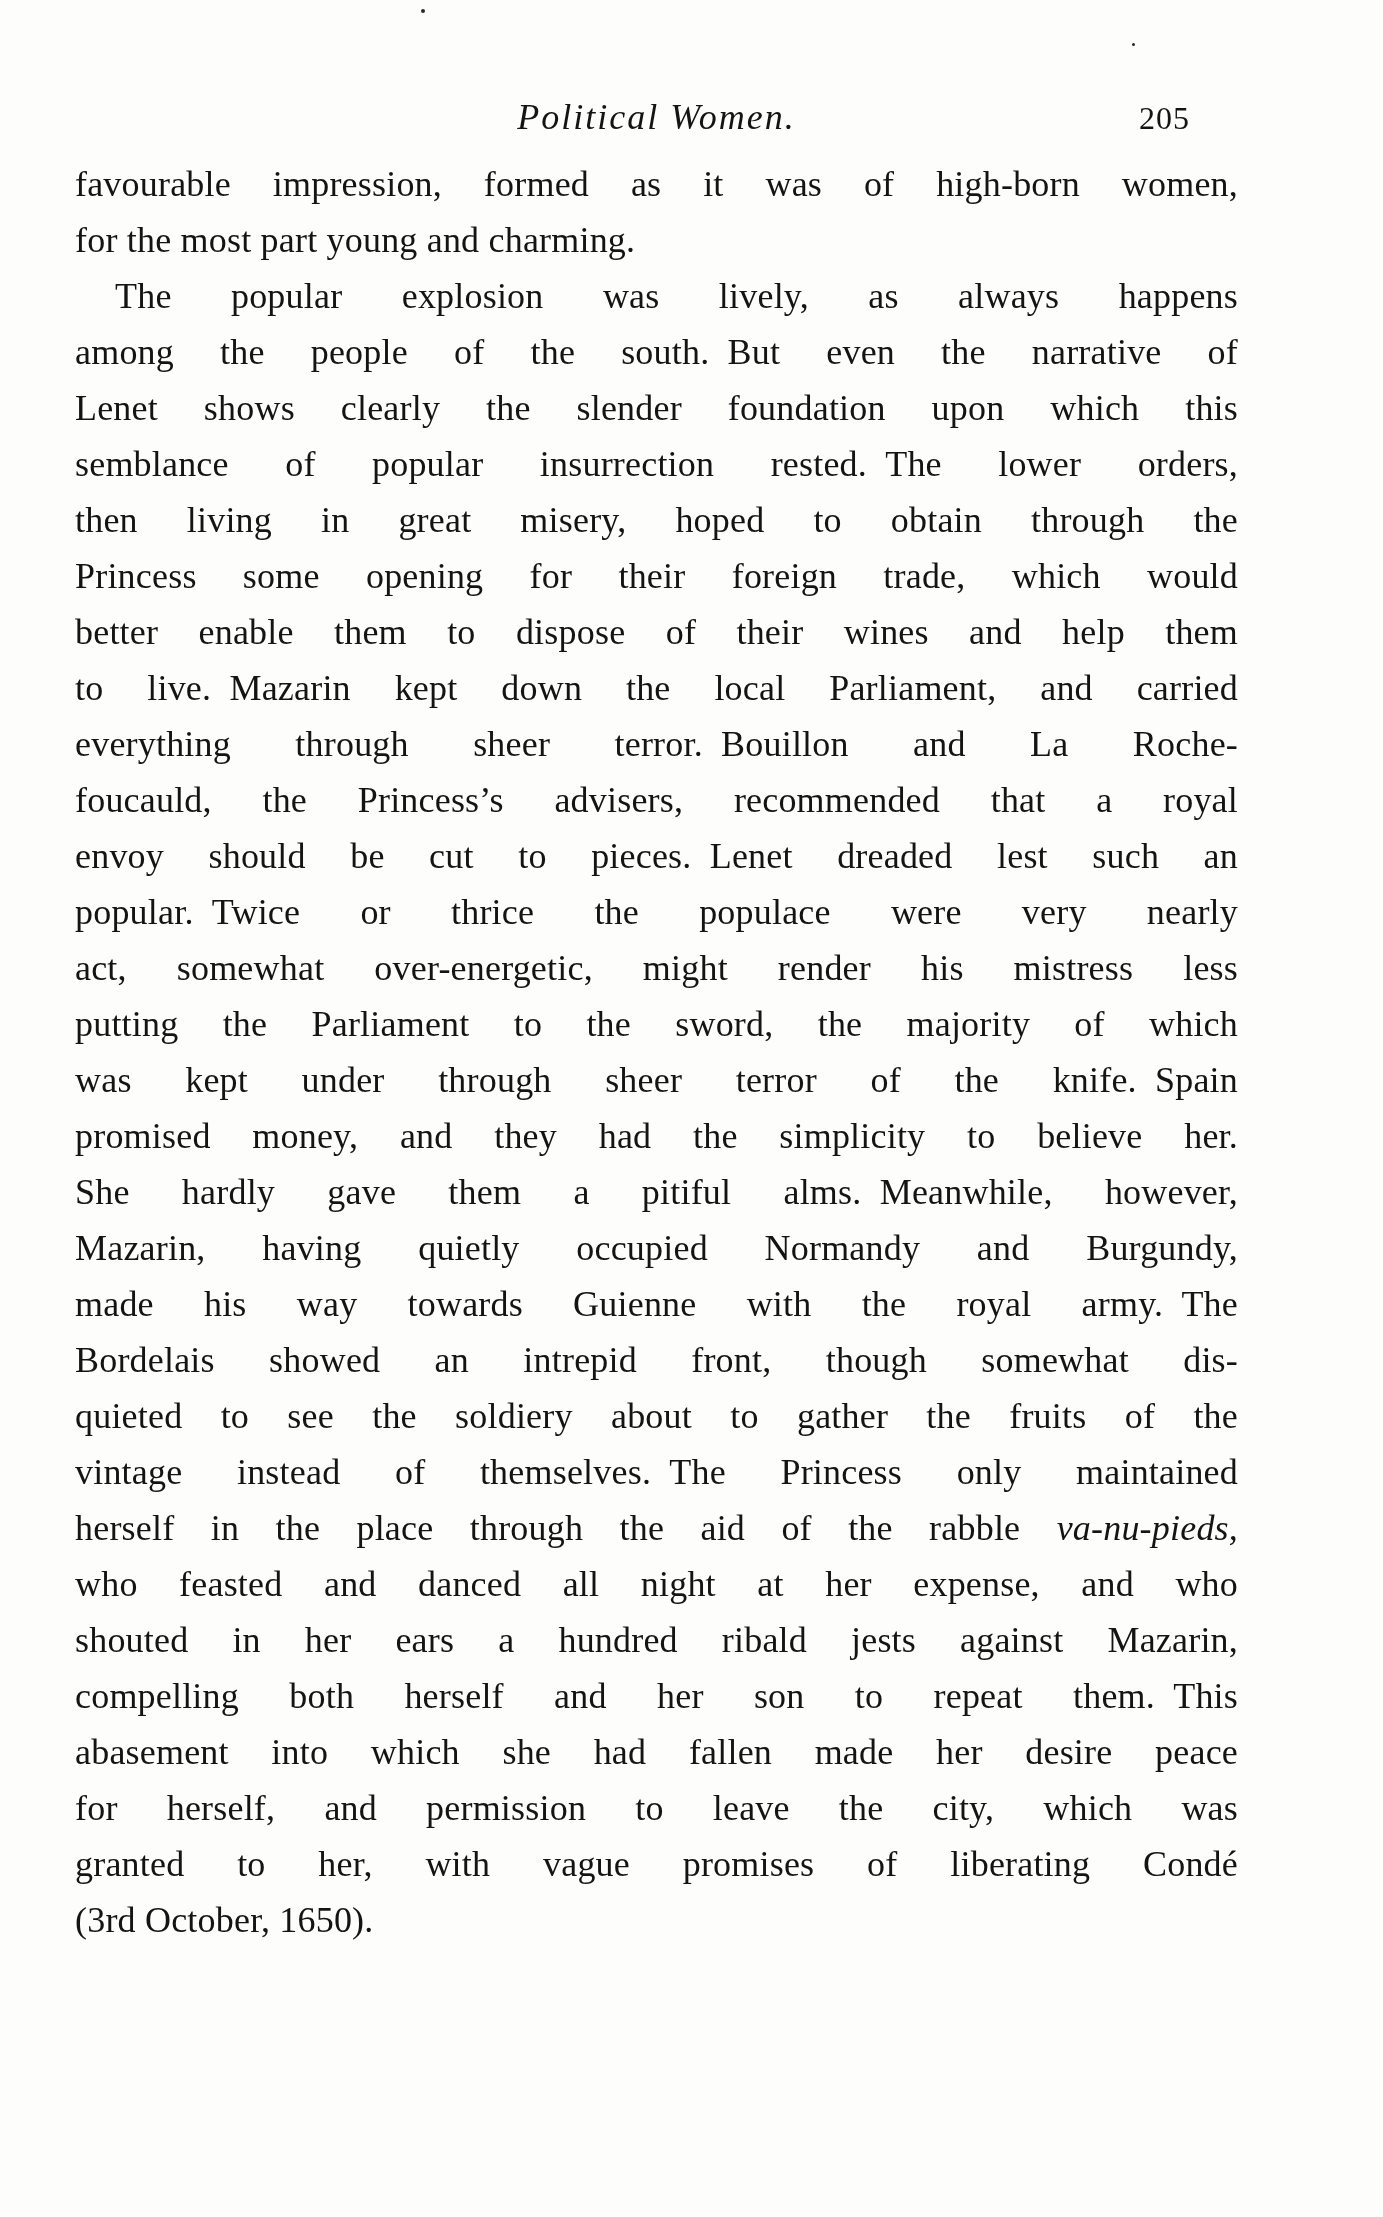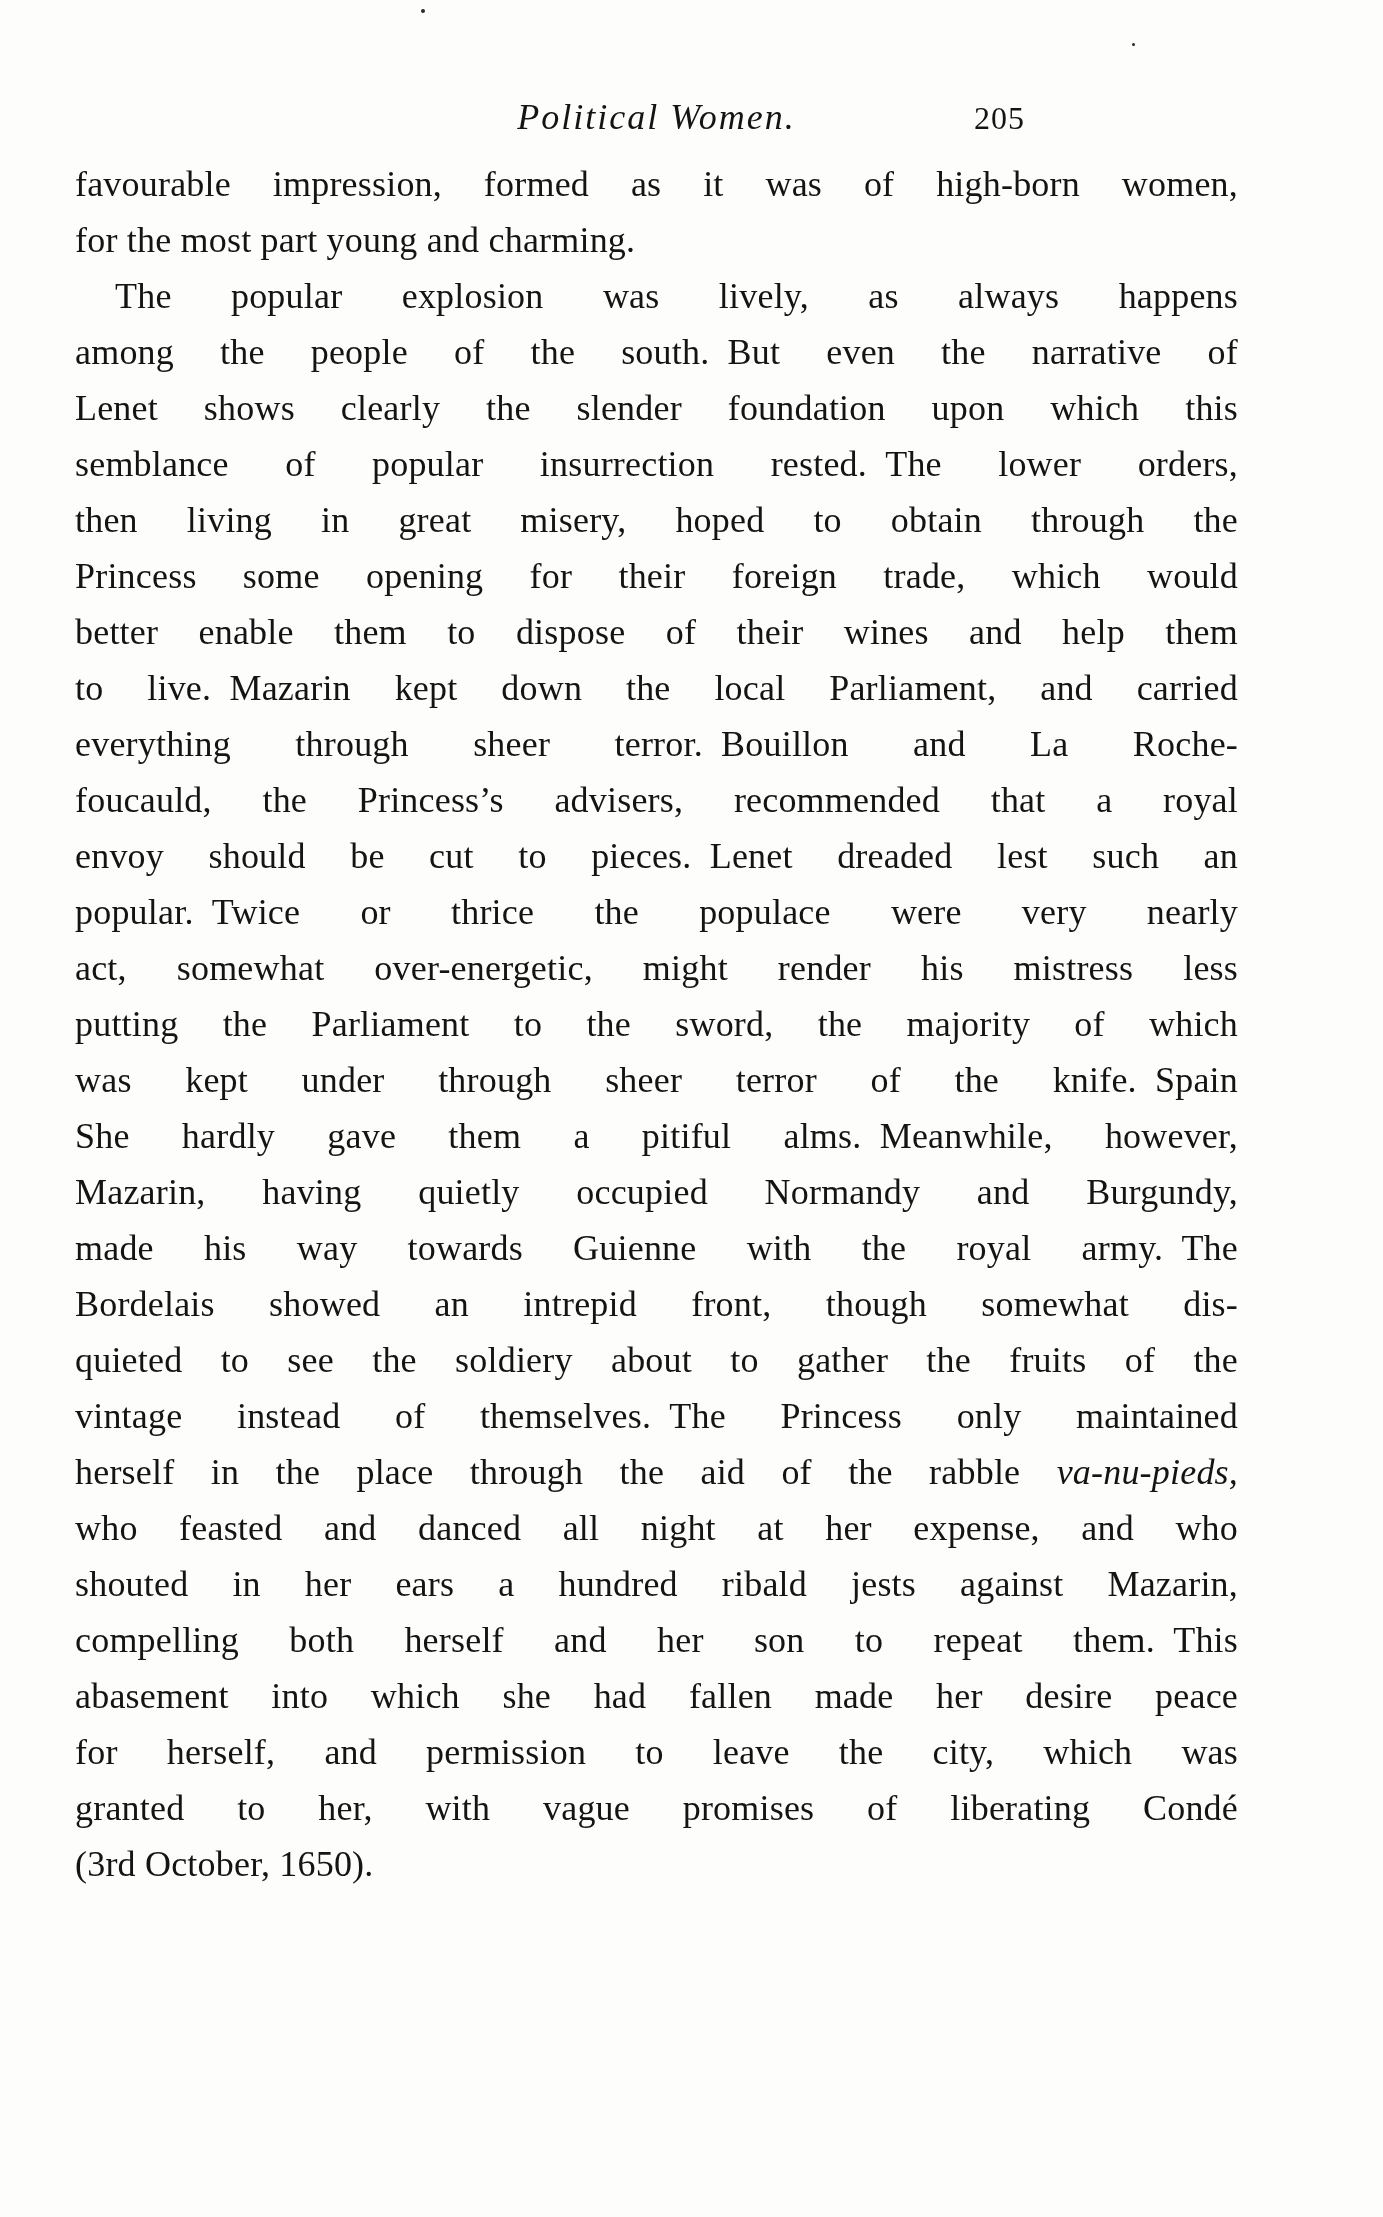--- a/index.html
+++ b/index.html
@@ -29,21 +29,21 @@
   .head-title {
     font-style: italic;
     font-size: 36px;
     letter-spacing: 2px;
     white-space: nowrap;
     text-align: center;
   }
   .head-page {
     font-size: 32px;
     letter-spacing: 1px;
-    text-align: center;
+    text-align: right;
     padding-right: 48px;
   }
   .body-text {
     width: 1163px;
     font-size: 36px;
     line-height: 56px;
     letter-spacing: 0.2px;
   }
   .line {
     text-align: justify;
@@ -90,20 +90,21 @@
       <div class="line"><span>Princess some opening for their foreign trade, which would</span></div>
       <div class="line"><span>better enable them to dispose of their wines and help them</span></div>
       <div class="line"><span>to live. Mazarin kept down the local Parliament, and carried</span></div>
       <div class="line"><span>everything through sheer terror. Bouillon and La Roche-</span></div>
       <div class="line"><span>foucauld, the Princess’s advisers, recommended that a royal</span></div>
       <div class="line"><span>envoy should be cut to pieces. Lenet dreaded lest such an</span></div>
       <div class="line"><span>popular. Twice or thrice the populace were very nearly</span></div>
       <div class="line"><span>act, somewhat over-energetic, might render his mistress less</span></div>
       <div class="line"><span>putting the Parliament to the sword, the majority of which</span></div>
       <div class="line"><span>was kept under through sheer terror of the knife. Spain</span></div>
+      <div class="line"><span>promised money, and they had the simplicity to believe her.</span></div>
       <div class="line"><span>She hardly gave them a pitiful alms. Meanwhile, however,</span></div>
       <div class="line"><span>Mazarin, having quietly occupied Normandy and Burgundy,</span></div>
       <div class="line"><span>made his way towards Guienne with the royal army. The</span></div>
       <div class="line"><span>Bordelais showed an intrepid front, though somewhat dis-</span></div>
       <div class="line"><span>quieted to see the soldiery about to gather the fruits of the</span></div>
       <div class="line"><span>vintage instead of themselves. The Princess only maintained</span></div>
       <div class="line"><span>herself in the place through the aid of the rabble </span><span class="it">va-nu-pieds,</span></div>
       <div class="line"><span>who feasted and danced all night at her expense, and who</span></div>
       <div class="line"><span>shouted in her ears a hundred ribald jests against Mazarin,</span></div>
       <div class="line"><span>compelling both herself and her son to repeat them. This</span></div>

